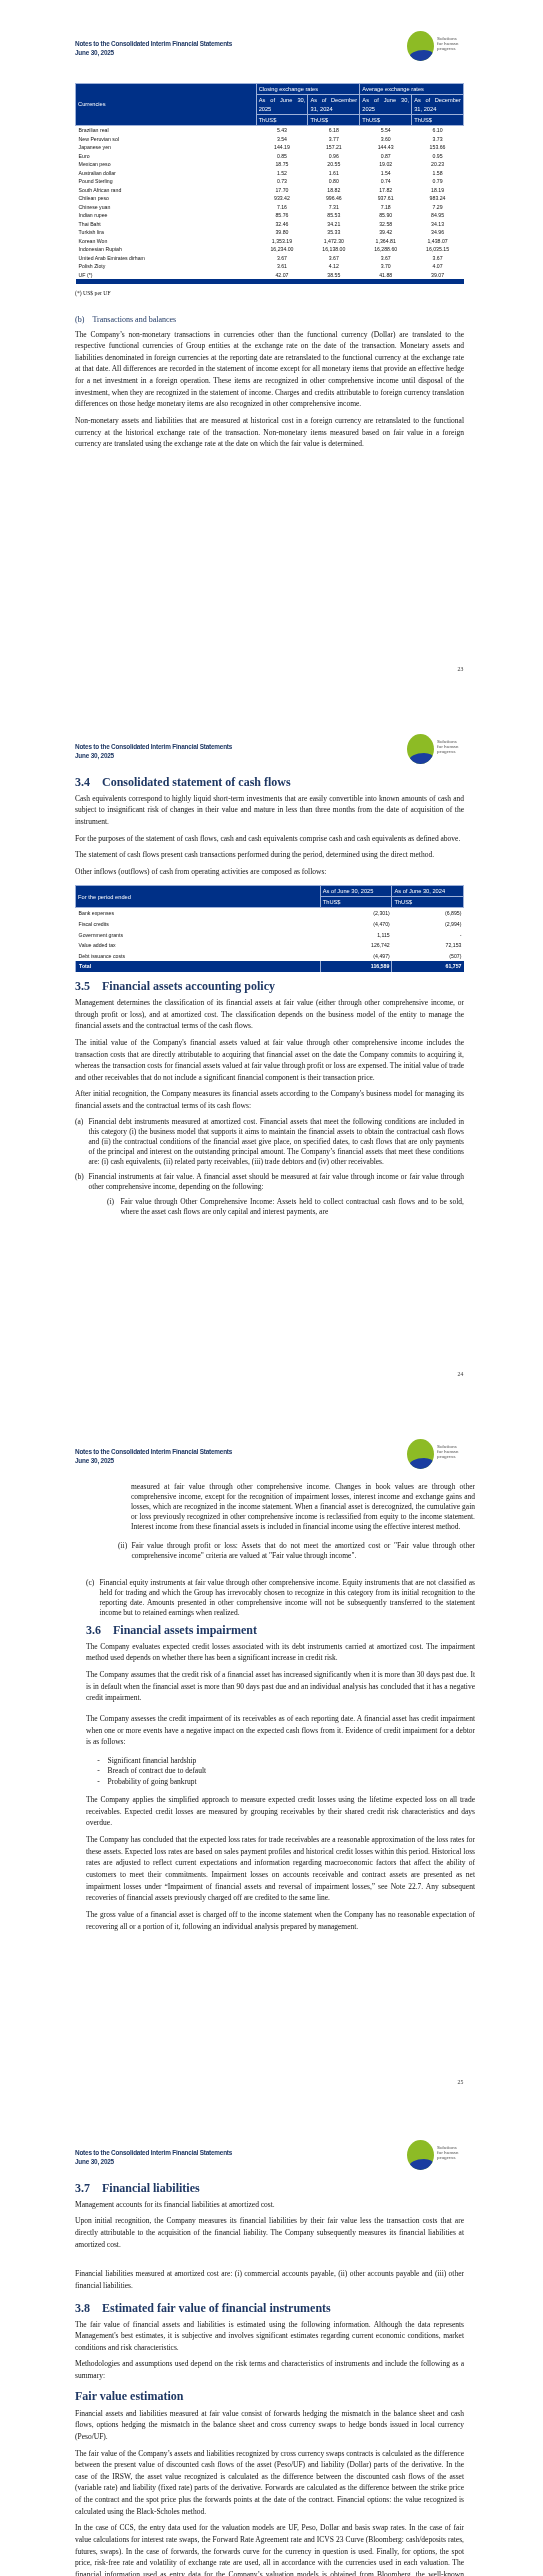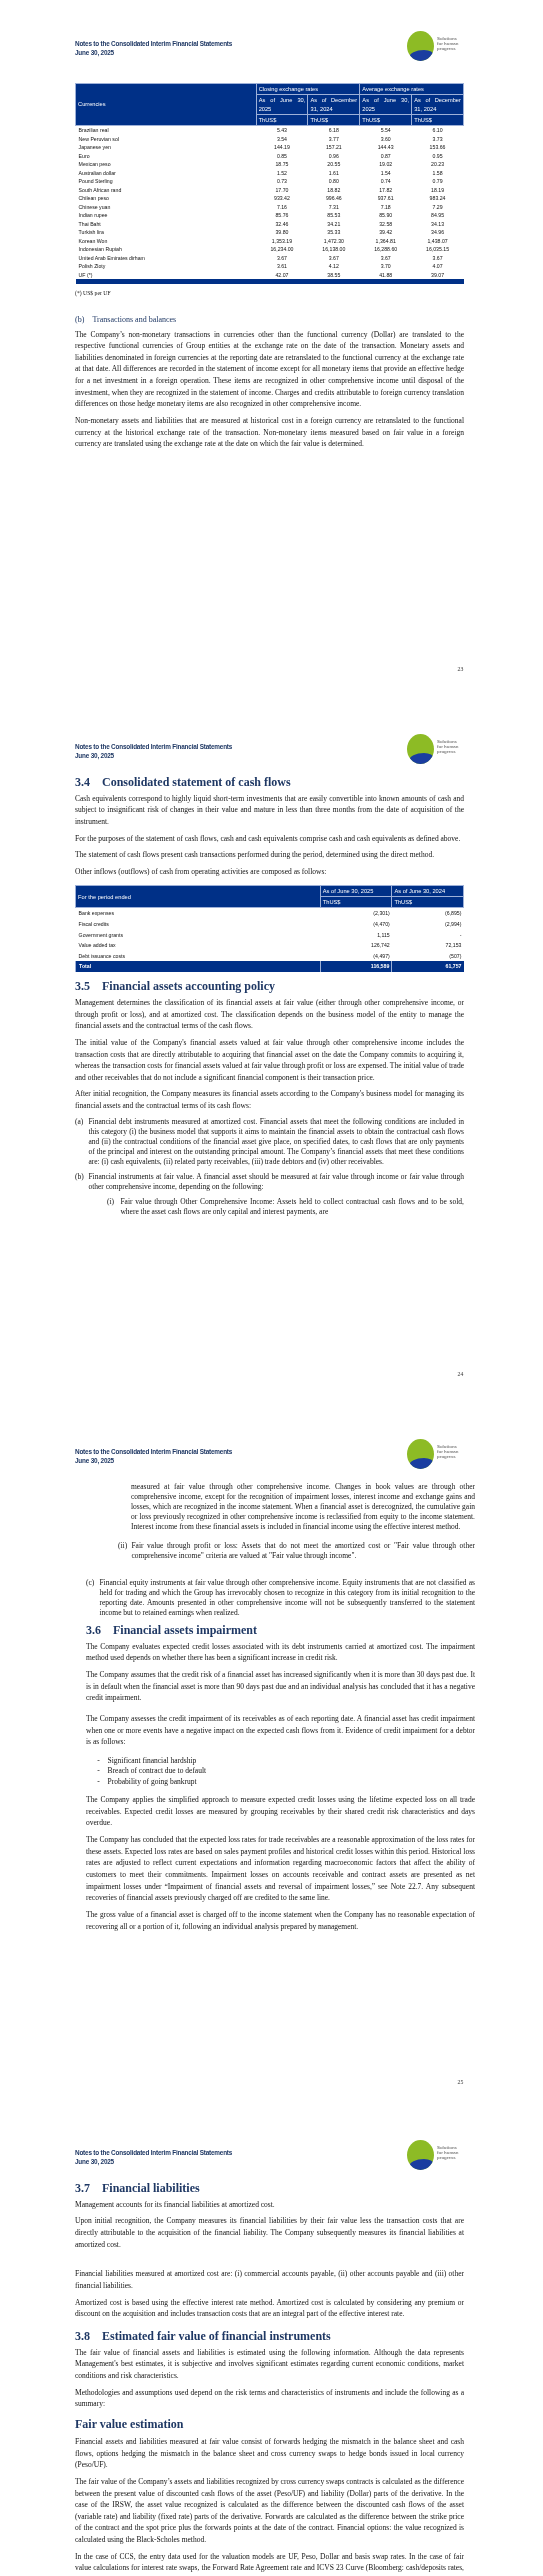--- a/index.html
+++ b/index.html
@@ -381,21 +381,20 @@
         <div>for human</div>
         <div>progress</div>
       </div>
   </div>
 
   <div class="body-text" style="top:34px;">
     <div class="sec-title"><span class="num">3.7</span><span>Financial liabilities</span></div>
     <p>Management accounts for its financial liabilities at amortized cost.</p>
     <p>Upon initial recognition, the Company measures its financial liabilities by their fair value less the transaction costs that are directly attributable to the acquisition of the financial liability. The Company subsequently measures its financial liabilities at amortized cost.</p>
     <p style="margin-top:18px;">Financial liabilities measured at amortized cost are: (i) commercial accounts payable, (ii) other accounts payable and (iii) other financial liabilities.</p>
-    <p>Amortized cost is based using the effective interest rate method. Amortized cost is calculated by considering any premium or discount on the acquisition and includes transaction costs that are an integral part of the effective interest rate.</p>
     <div style="height:6.2px;"></div>
     <div class="sec-title"><span class="num">3.8</span><span>Estimated fair value of financial instruments</span></div>
     <p>The fair value of financial assets and liabilities is estimated using the following information. Although the data represents Management's best estimates, it is subjective and involves significant estimates regarding current economic conditions, market conditions and risk characteristics.</p>
     <p>Methodologies and assumptions used depend on the risk terms and characteristics of instruments and include the following as a summary:</p>
     <div class="fv-title">Fair value estimation</div>
     <p>Financial assets and liabilities measured at fair value consist of forwards hedging the mismatch in the balance sheet and cash flows, options hedging the mismatch in the balance sheet and cross currency swaps to hedge bonds issued in local currency (Peso/UF).</p>
     <p>The fair value of the Company’s assets and liabilities recognized by cross currency swaps contracts is calculated as the difference between the present value of discounted cash flows of the asset (Peso/UF) and liability (Dollar) parts of the derivative. In the case of the IRSW, the asset value recognized is calculated as the difference between the discounted cash flows of the asset (variable rate) and liability (fixed rate) parts of the derivative. Forwards are calculated as the difference between the strike price of the contract and the spot price plus the forwards points at the date of the contract. Financial options: the value recognized is calculated using the Black-Scholes method.</p>
     <p>In the case of CCS, the entry data used for the valuation models are UF, Peso, Dollar and basis swap rates. In the case of fair value calculations for interest rate swaps, the Forward Rate Agreement rate and ICVS 23 Curve (Bloomberg: cash/deposits rates, futures, swaps). In the case of forwards, the forwards curve for the currency in question is used. Finally, for options, the spot price, risk-free rate and volatility of exchange rate are used, all in accordance with the currencies used in each valuation. The financial information used as entry data for the Company’s valuation models is obtained from Bloomberg, the well-known financial software company. Conversely, the fair value provided by the counterparties of derivatives contracts is used only as a control and not for valuation purposes.</p>
 
   </div>

